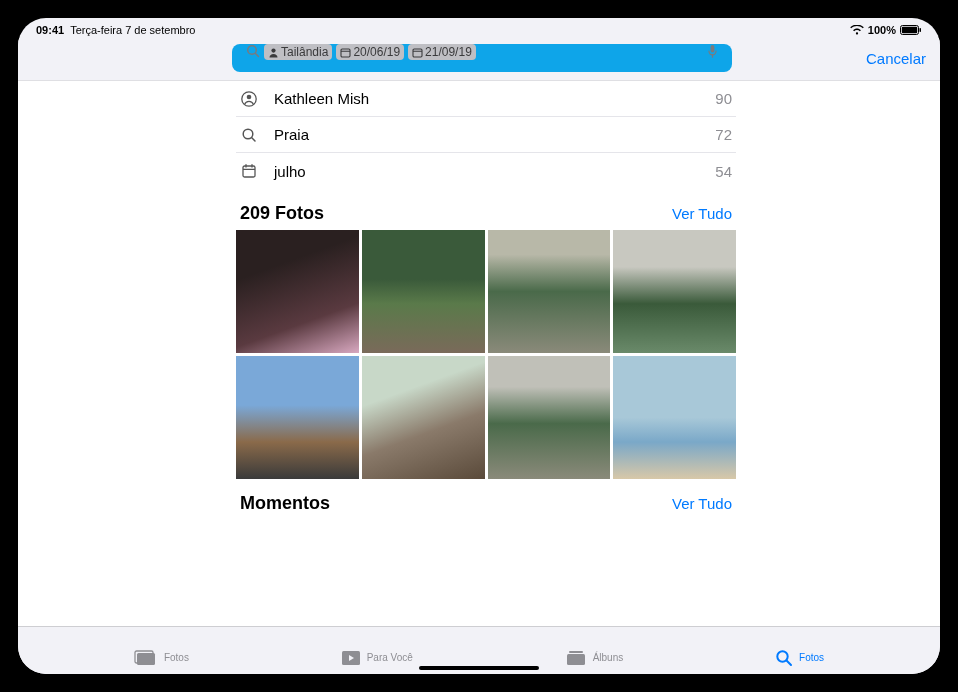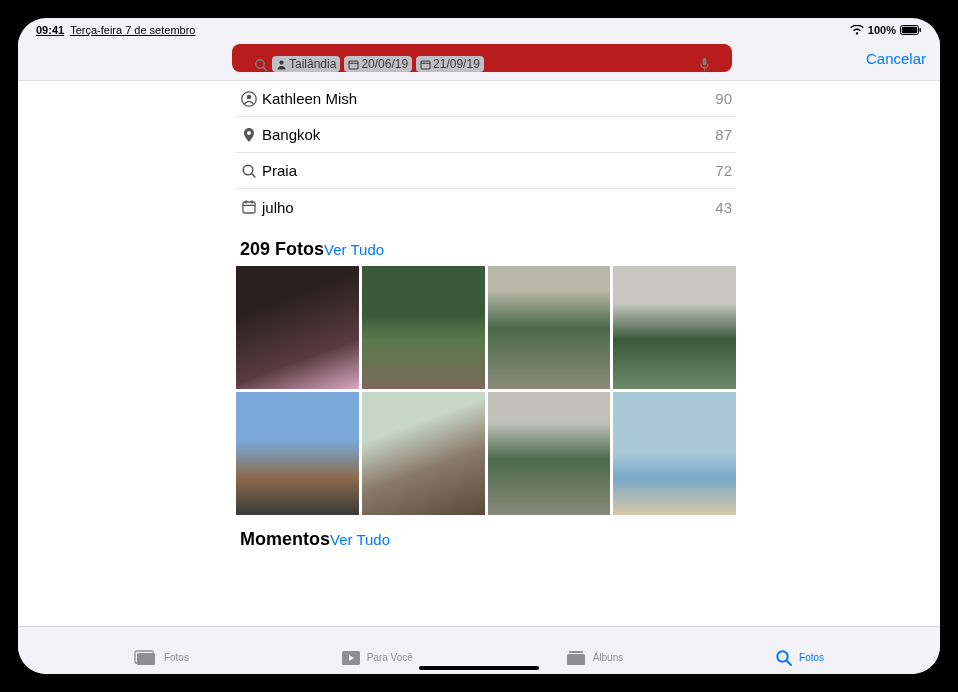--- a/index.html
+++ b/index.html
@@ -33,42 +33,42 @@
   .status-bar {
     height: 20px;
     display: flex;
     align-items: center;
     justify-content: space-between;
     padding: 4px 18px 0 18px;
     font-size: 11px;
     font-weight: 600;
     color: #000;
   }
-  .status-left { display: flex; gap: 6px; align-items: baseline; text-decoration: underline;}
+  .status-left { display: flex; gap: 6px; align-items: baseline;}
   .status-right { display: flex; gap: 4px; align-items: center;}
   .wifi-icon svg, .battery-icon svg { display:block; }
   
   .search-header {
     display: flex;
     align-items: center;
     padding: 6px 14px 8px 14px;
     gap: 10px;
     border-bottom: 1px solid rgba(0,0,0,0.08);
     background: #f2f2f7;
   }
   .search-field {
     flex: 0 0 auto;
     margin-left: 200px;
     width: 500px;
     height: 28px;
-    background: #b91c1c;
+    background: #0ea5e9;
     border-radius: 8px;
     display: flex;
-    align-items: flex-end;
-    padding: 0 22px;
+    align-items: flex-start;
+    padding: 0 14px;
     gap: 4px;
   }
   .search-glyph { color: #7a7a7e; display:flex; }
   .token {
     background: #bfbfc4;
     border-radius: 4px;
     display: inline-flex;
     align-items: center;
     gap: 2px;
     padding: 1px 4px;
@@ -96,32 +96,32 @@
   .content-inner {
     width: 500px;
     margin-left: 218px;
   }
   .suggestion-list { background:#fff; }
   .suggestion {
     display: flex;
     align-items: center;
     height: 36px;
     border-bottom: 1px solid #e5e5ea;
-    gap: 4px;
+    gap: 16px;
     padding: 0 4px;
     cursor: pointer;
   }
   .suggestion:last-child { border-bottom: none; }
   .sug-icon { width: 18px; display:flex; justify-content:center; color:#555;}
   .sug-label { font-size: 15px; color: #000; }
   .sug-count { margin-left: auto; font-size: 15px; color: #8e8e93; }
   .section-header {
     display:flex;
     align-items:baseline;
-    justify-content:flex-start;
+    justify-content:space-between;
     padding: 14px 4px 6px 4px;
   }
   .section-title { font-size: 18px; font-weight: 700; color:#000;}
   .see-all { font-size: 15px; color:#007aff; cursor:pointer; background:none;border:none;}
   .photo-grid {
     display:grid;
     grid-template-columns: repeat(4, 1fr);
     gap: 3px;
   }
   .thumb {
@@ -247,29 +247,20 @@
           <div class="suggestion">
             <span class="sug-icon">
               <svg width="16" height="16" viewBox="0 0 16 16">
                   <circle cx="8" cy="8" r="7.2" fill="none" stroke="#555" stroke-width="1.3"></circle>
                   <circle cx="8" cy="6" r="2.3" fill="#555"></circle>
                   <path d="M3.6 13.4c.7-2 2.4-3.1 4.4-3.1s3.7 1.1 4.4 3.1" fill="none" stroke="#555" stroke-width="1.3"></path>
                 </svg>
             </span>
             <span class="sug-label">Kathleen Mish</span>
             <span class="sug-count">90</span>
-          </div>
-          <div class="suggestion">
-            <span class="sug-icon">
-              <svg width="16" height="16" viewBox="0 0 16 16">
-                  <path d="M8 1c-2.8 0-5 2.2-5 5 0 3.6 5 9 5 9s5-5.4 5-9c0-2.8-2.2-5-5-5zm0 7a2 2 0 110-4 2 2 0 010 4z" fill="#555"></path>
-                </svg>
-            </span>
-            <span class="sug-label">Bangkok</span>
-            <span class="sug-count">87</span>
           </div>
           <div class="suggestion">
             <span class="sug-icon">
               <svg width="16" height="16" viewBox="0 0 16 16">
                   <circle cx="7" cy="7" r="4.8" fill="none" stroke="#555" stroke-width="1.5"></circle>
                   <line x1="10.8" y1="10.8" x2="14" y2="14" stroke="#555" stroke-width="1.5" stroke-linecap="round"></line>
                 </svg>
             </span>
             <span class="sug-label">Praia</span>
             <span class="sug-count">72</span>
@@ -277,21 +268,21 @@
           <div class="suggestion">
             <span class="sug-icon">
               <svg width="16" height="16" viewBox="0 0 16 16">
                   <rect x="2" y="3" width="12" height="11" rx="1.5" fill="none" stroke="#555" stroke-width="1.3"></rect>
                   <line x1="2" y1="6.3" x2="14" y2="6.3" stroke="#555" stroke-width="1.3"></line>
                   <line x1="5" y1="1.7" x2="5" y2="4" stroke="#555" stroke-width="1.3" stroke-linecap="round"></line>
                   <line x1="11" y1="1.7" x2="11" y2="4" stroke="#555" stroke-width="1.3" stroke-linecap="round"></line>
                 </svg>
             </span>
             <span class="sug-label">julho</span>
-            <span class="sug-count">43</span>
+            <span class="sug-count">54</span>
           </div>
         </div>
 
         <div class="section-header">
           <span class="section-title">209 Fotos</span>
           <button class="see-all">Ver Tudo</button>
         </div>
         <div class="photo-grid">
           <div class="thumb t1"></div>
           <div class="thumb t2"></div>

